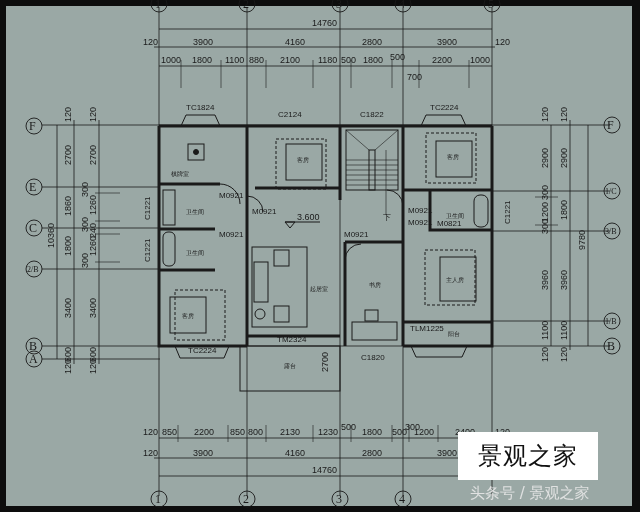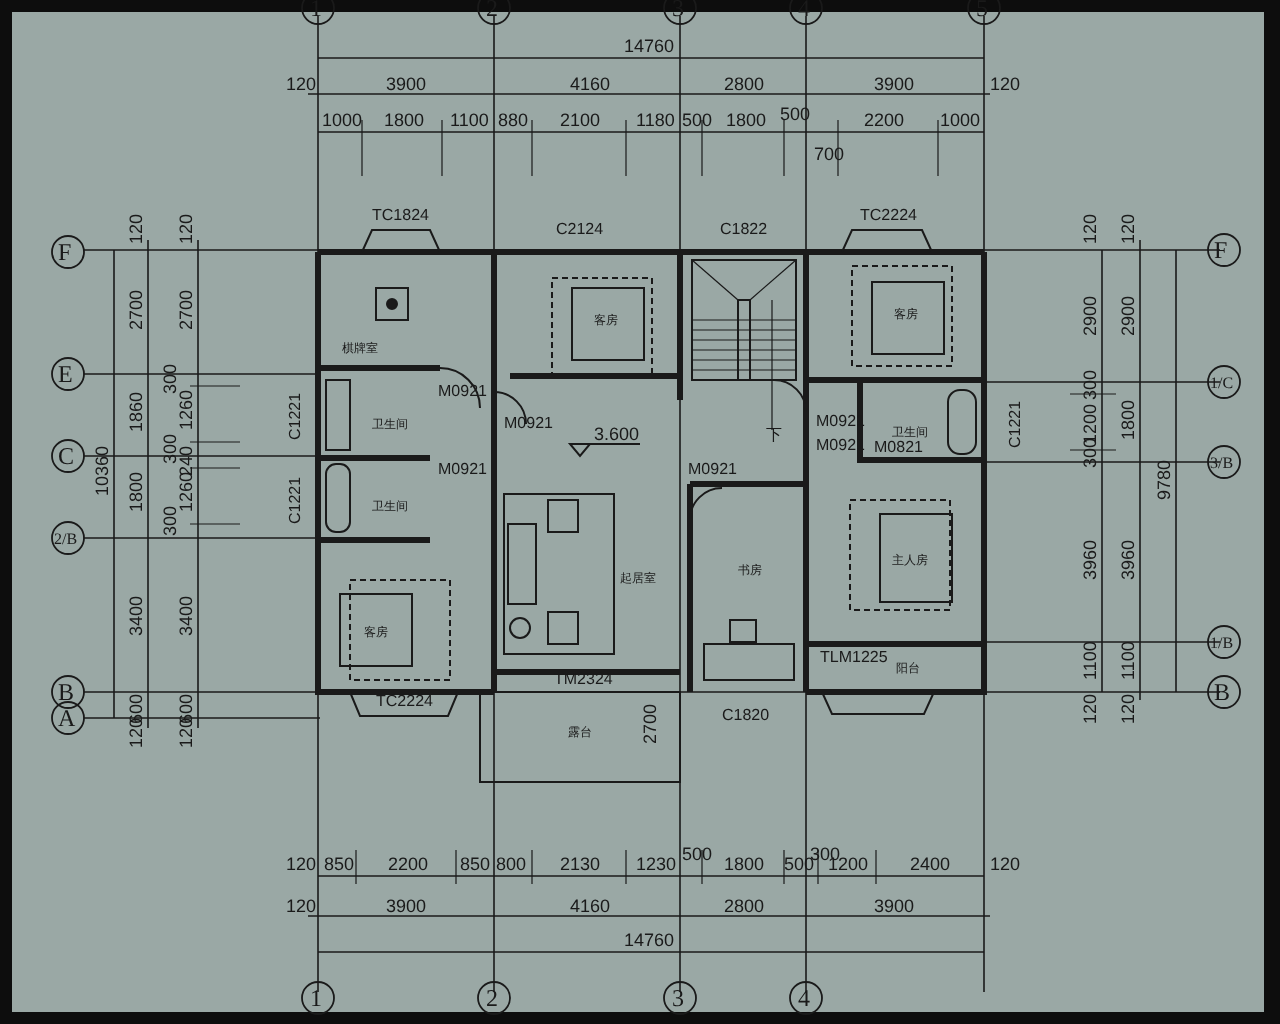--- a/index.html
+++ b/index.html
@@ -329,13 +329,17 @@
       <text class="room" x="284" y="368">露台</text>
     </g>
 
     <g>
       <text class="dim" x="297" y="220">3.600</text>
       <text class="room" x="383" y="220" style="font-size:8px">下</text>
       <text class="dim" transform="translate(328,372) rotate(-90)">2700</text>
     </g>
   </svg>
 
+  <div id="wm-box">
+    <span id="wm-title">景观之家</span>
+  </div>
+  <div id="wm-sub">头条号 / 景观之家</div>
 </div>
 
 </body></html>

